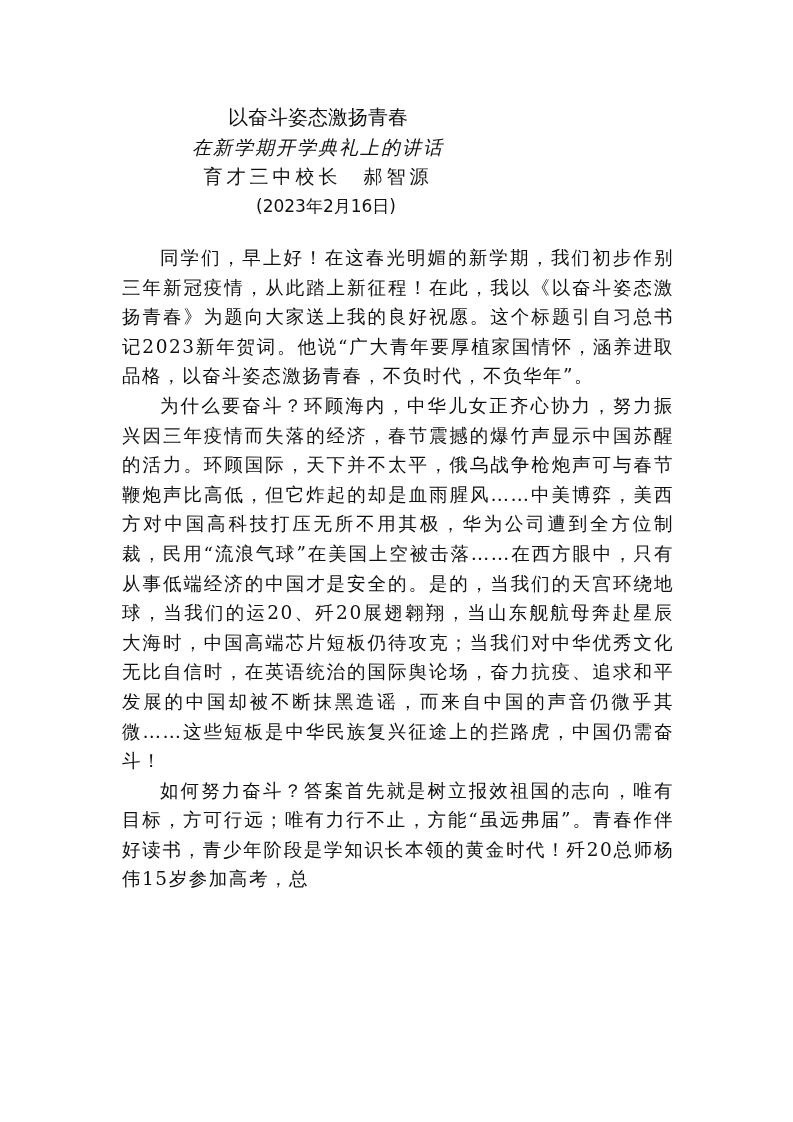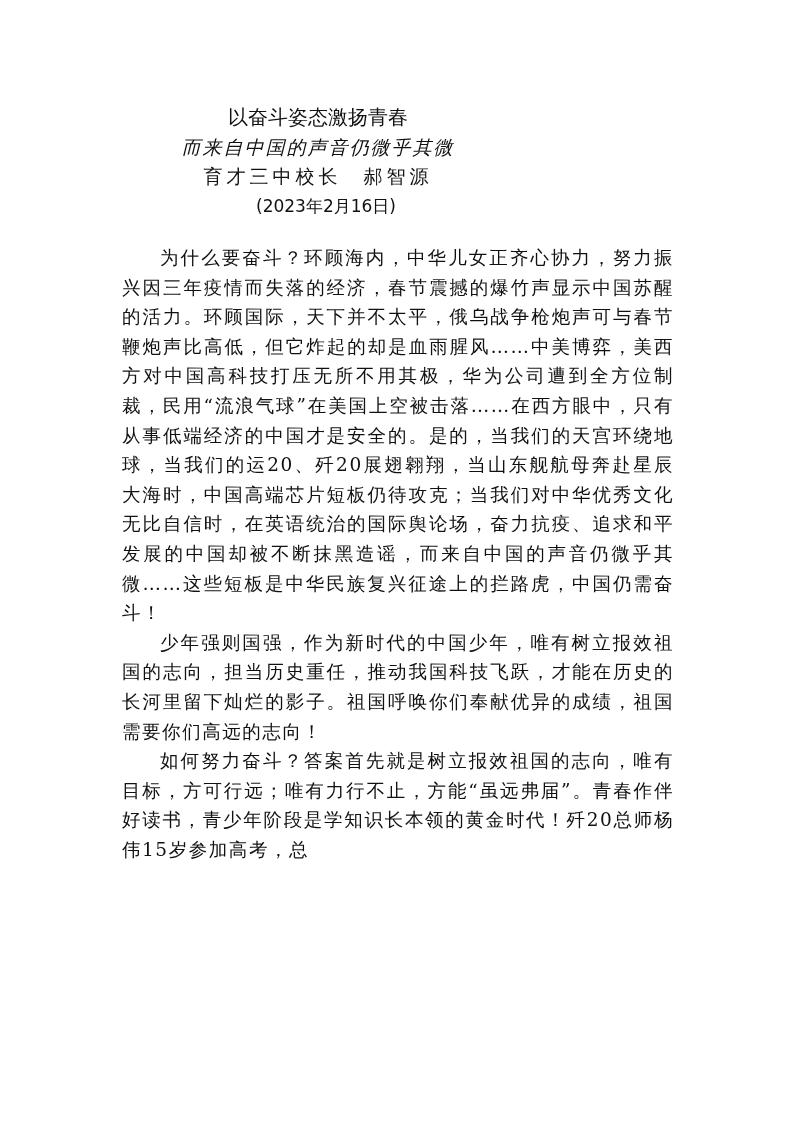--- a/index.html
+++ b/index.html
@@ -16,23 +16,23 @@
   .body { position: absolute; left: 122px; top: 243px; width: 552px; }
   .para { margin: 0; font-size: 18.5px; line-height: 29.6px; text-indent: 38px;
           text-align: justify; text-align-last: left; letter-spacing: 1.55px; }
 </style>
 </head>
 <body>
 
 <div class="page">
   <div class="header">
     <span class="line title">以奋斗姿态激扬青春</span>
-    <span class="line subtitle">而来自中国的声音仍微乎其微</span>
+    <span class="line subtitle">在新学期开学典礼上的讲话</span>
     <span class="line author"><span>育才三中校长</span><span class="gap"></span><span>郝智源</span></span>
     <span class="line date">(2023年2月16日)</span>
   </div>
 
   <div class="body">
+    <p class="para">同学们，早上好！在这春光明媚的新学期，我们初步作别三年新冠疫情，从此踏上新征程！在此，我以《以奋斗姿态激扬青春》为题向大家送上我的良好祝愿。这个标题引自习总书记2023新年贺词。他说“广大青年要厚植家国情怀，涵养进取品格，以奋斗姿态激扬青春，不负时代，不负华年”。</p>
     <p class="para">为什么要奋斗？环顾海内，中华儿女正齐心协力，努力振兴因三年疫情而失落的经济，春节震撼的爆竹声显示中国苏醒的活力。环顾国际，天下并不太平，俄乌战争枪炮声可与春节鞭炮声比高低，但它炸起的却是血雨腥风……中美博弈，美西方对中国高科技打压无所不用其极，华为公司遭到全方位制裁，民用“流浪气球”在美国上空被击落……在西方眼中，只有从事低端经济的中国才是安全的。是的，当我们的天宫环绕地球，当我们的运20、歼20展翅翱翔，当山东舰航母奔赴星辰大海时，中国高端芯片短板仍待攻克；当我们对中华优秀文化无比自信时，在英语统治的国际舆论场，奋力抗疫、追求和平发展的中国却被不断抹黑造谣，而来自中国的声音仍微乎其微……这些短板是中华民族复兴征途上的拦路虎，中国仍需奋斗！</p>
-    <p class="para">少年强则国强，作为新时代的中国少年，唯有树立报效祖国的志向，担当历史重任，推动我国科技飞跃，才能在历史的长河里留下灿烂的影子。祖国呼唤你们奉献优异的成绩，祖国需要你们高远的志向！</p>
     <p class="para">如何努力奋斗？答案首先就是树立报效祖国的志向，唯有目标，方可行远；唯有力行不止，方能“虽远弗届”。青春作伴好读书，青少年阶段是学知识长本领的黄金时代！歼20总师杨伟15岁参加高考，总</p>
   </div>
 </div>
 
 </body></html>

